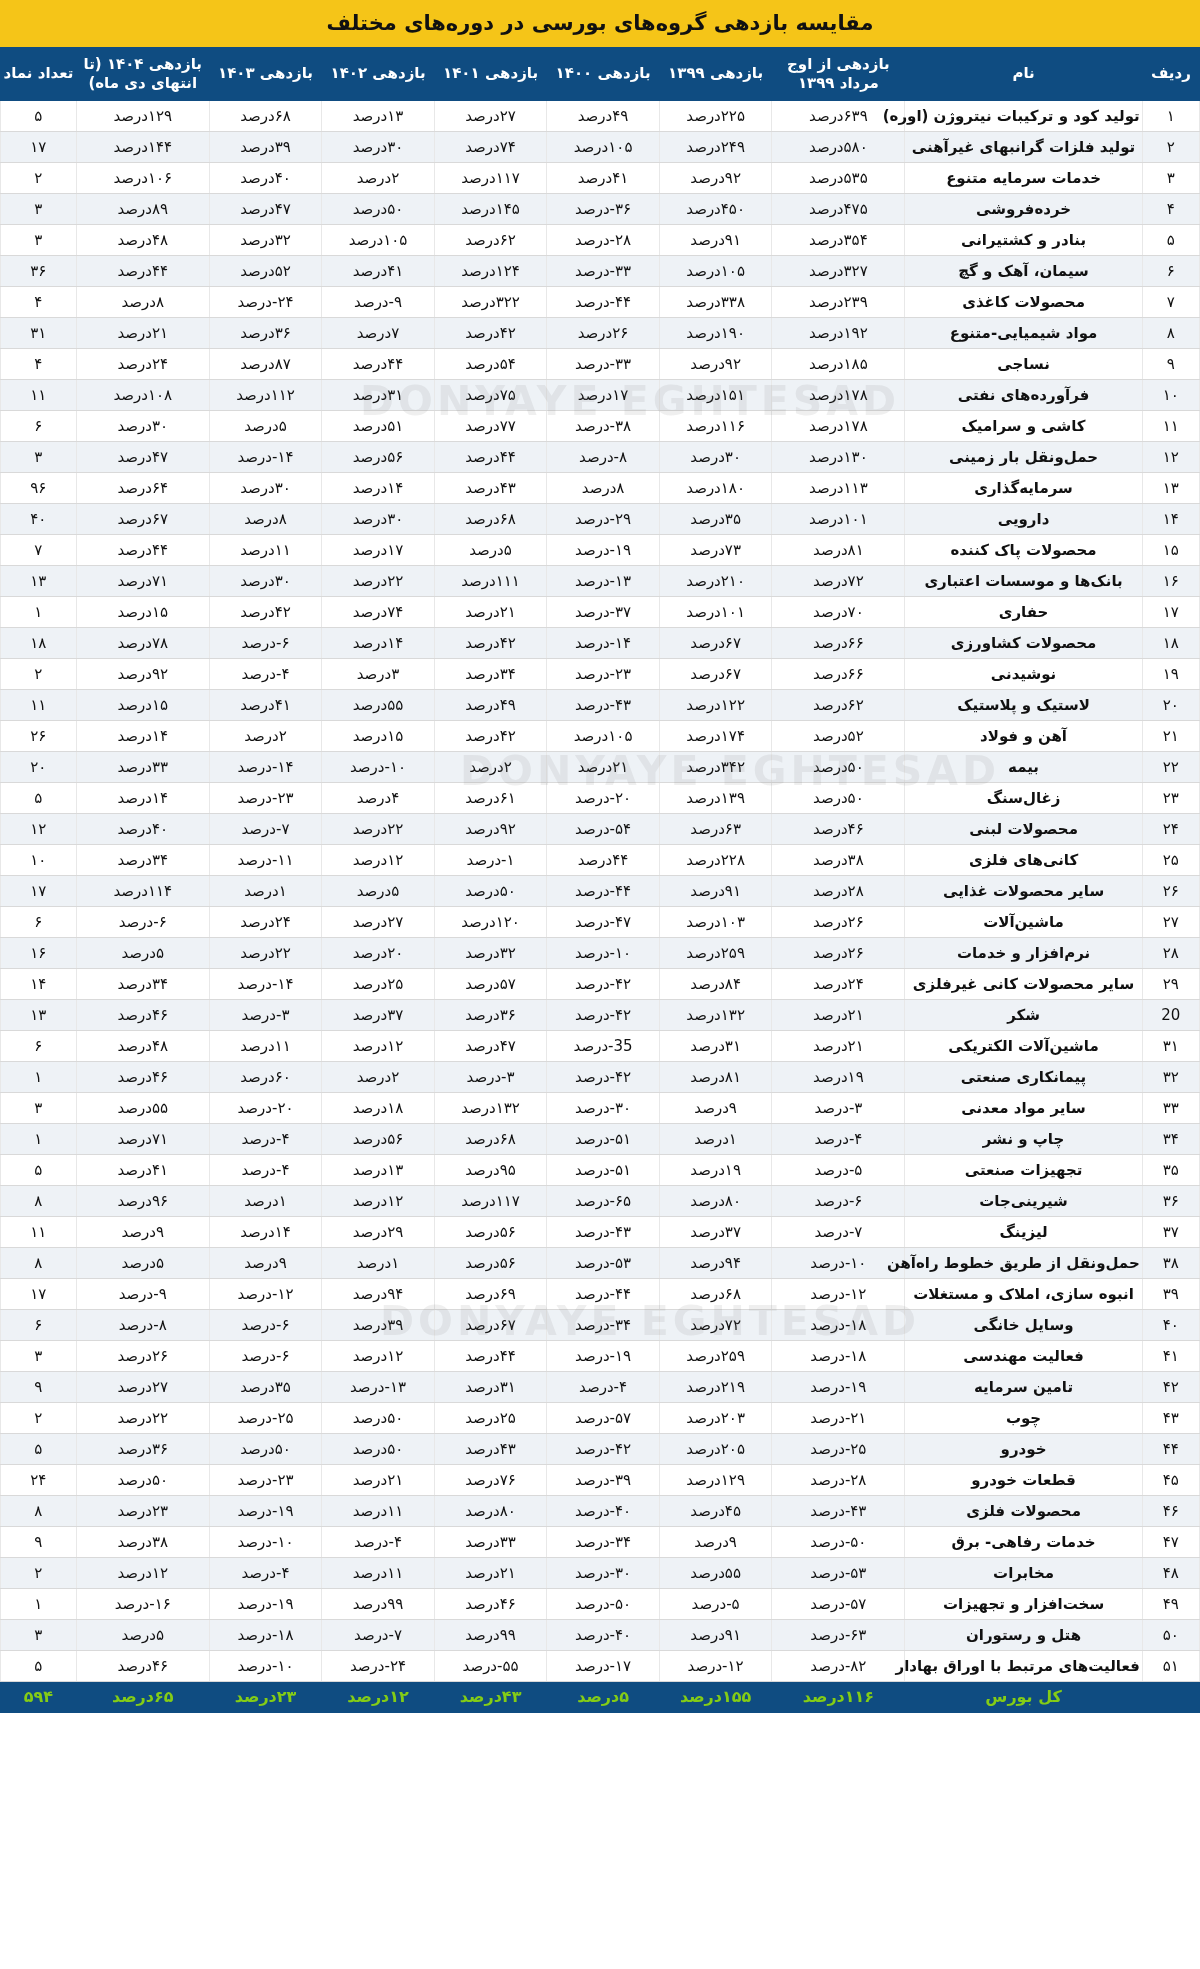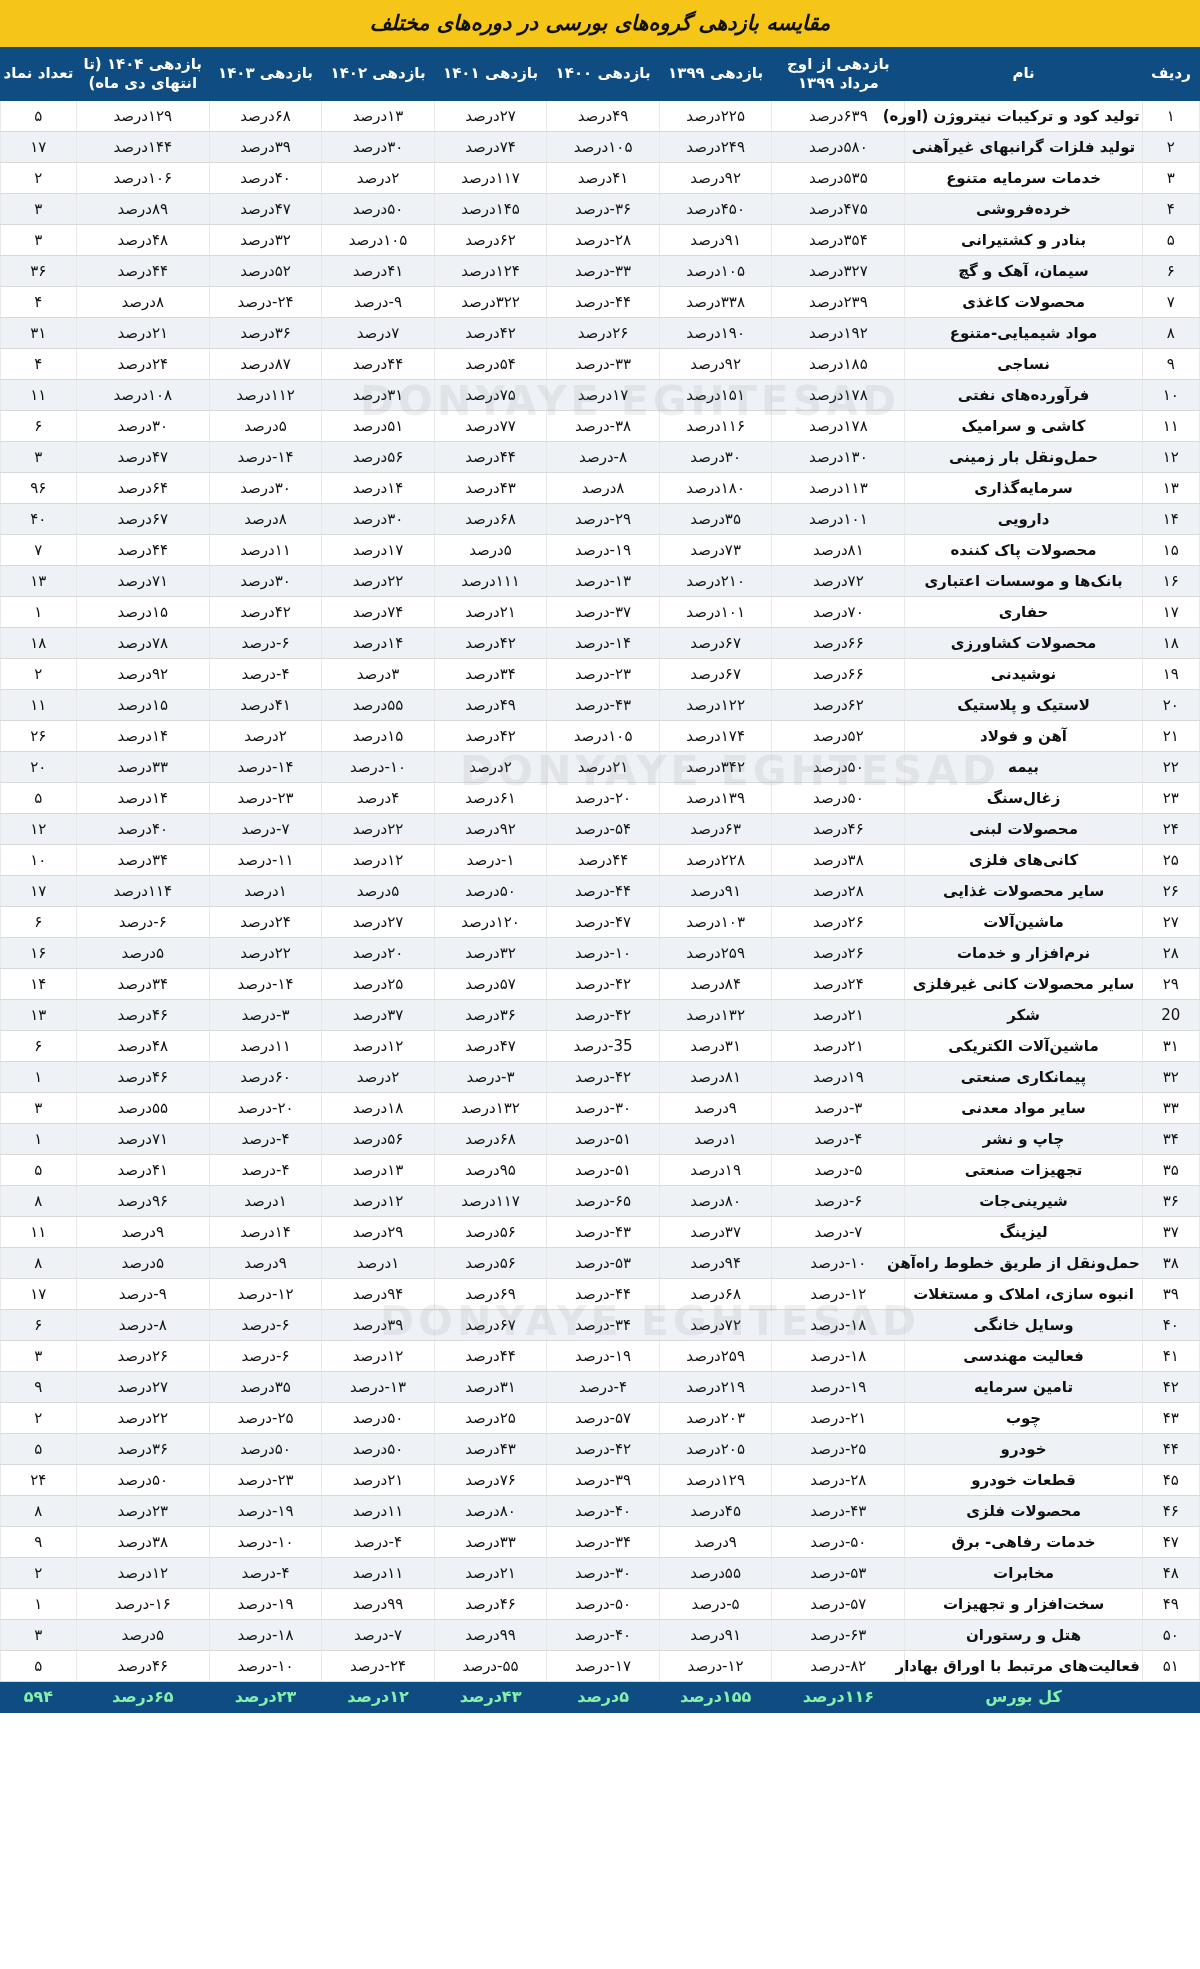--- a/index.html
+++ b/index.html
@@ -15,21 +15,20 @@
     direction: rtl;
   }
   .title-bar {
     background: #f5c518;
     color: #111;
     text-align: center;
     font-size: 21px;
     font-weight: bold;
     padding: 11px 0 12px 0;
     letter-spacing: 0;
-    font-style: italic;
   }
   table.main {
     width: 1200px;
     border-collapse: collapse;
     table-layout: fixed;
     direction: rtl;
   }
   table.main th {
     background: #0f4c81;
     color: #ffffff;
@@ -56,21 +55,21 @@
   table.main tr.odd td { background: #ffffff; }
   table.main tr.even td { background: #eef2f6; }
   td.name {
     text-align: center;
     font-weight: bold;
     font-size: 15px;
   }
   td.rank { font-size: 14px; color: #333; }
   tr.total td {
     background: #0f4c81 !important;
-    color: #86efac;
+    color: #84cc16;
     font-weight: bold;
     font-size: 16px;
     border-bottom: 1px solid #0f4c81;
     border-left: 1px solid #0f4c81;
     border-right: 1px solid #0f4c81;
   }
   
   col.c-rank { width: 56px; }
   col.c-name { width: 232px; }
   col.c-d { width: 130px; }

